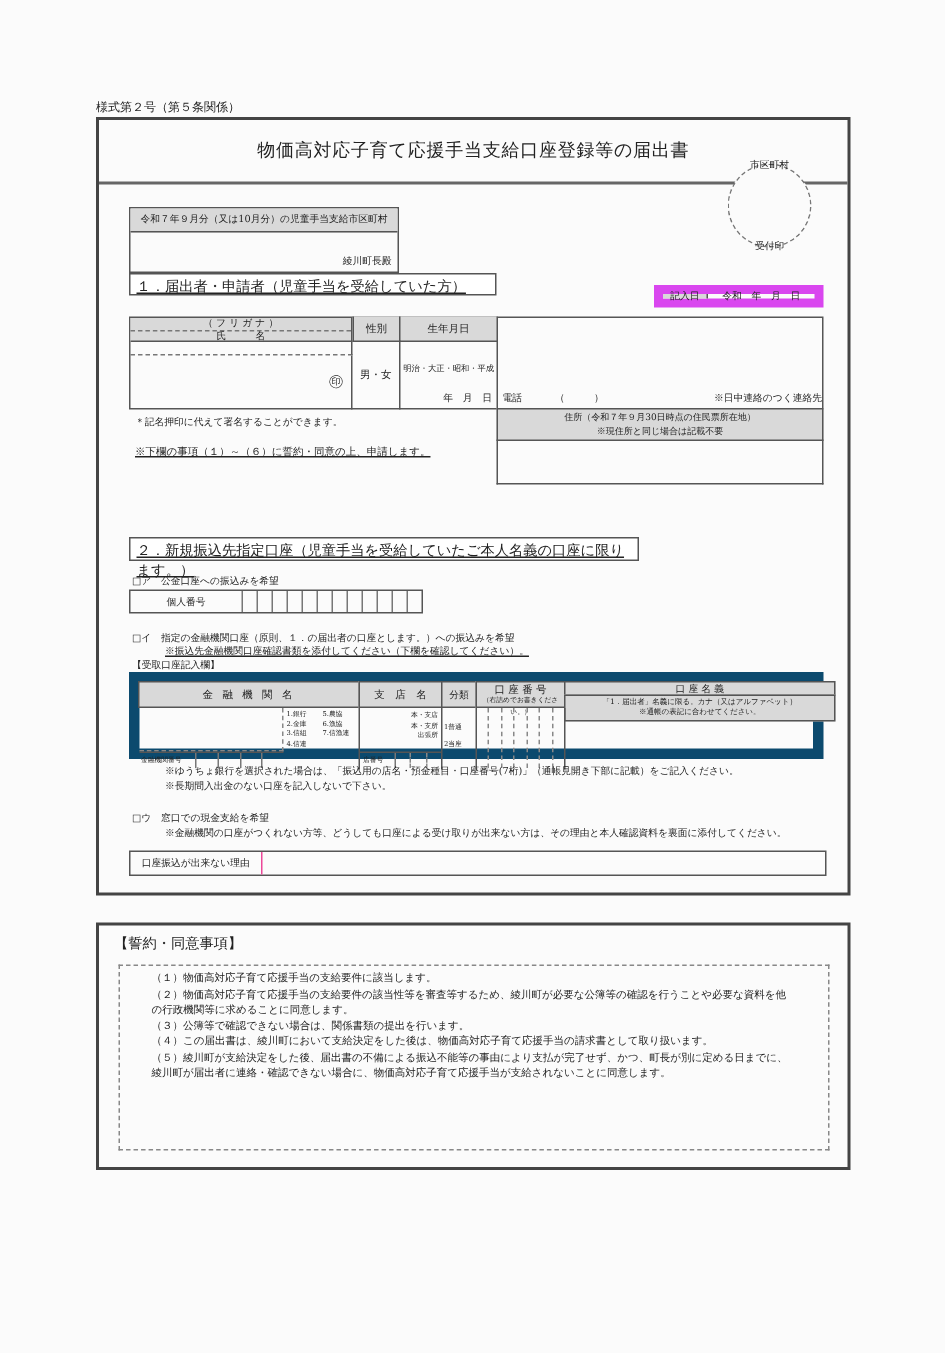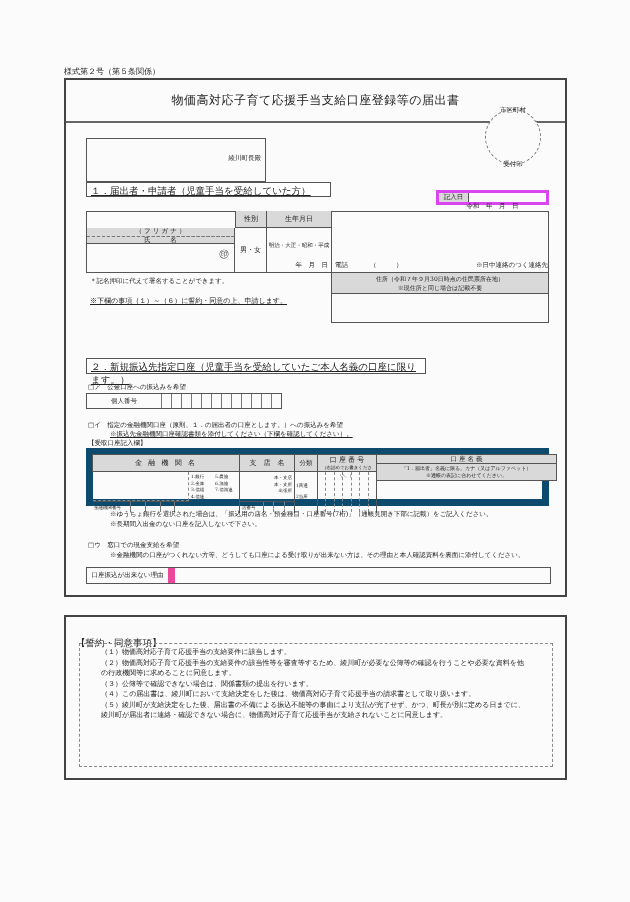--- a/index.html
+++ b/index.html
@@ -12,61 +12,62 @@
   .form-ref { left: 64px; top: 66px; font-size: 8px; }
   .main-frame { left: 64px; top: 78px; width: 503px; height: 519px; border: 2px solid #444; }
   .title-bar { left: 0; top: 0; width: 499px; height: 43px; border-bottom: 2px solid #666; display:flex; align-items:center; justify-content:center; font-size: 12px; letter-spacing: 0.5px; }
   .stamp { left: 419px; top: 29px; width: 56px; height: 56px; border: 1px dashed #777; border-radius: 50%; display:flex; flex-direction:column; align-items:center; justify-content:center; font-size: 6.5px; line-height: 10px; background:#fbfbfb;gap:44px; }
   .muni-box { left: 20px; top: 58px; width: 180px; height: 44px; border: 1px solid #555; font-size: 6.5px; }
   .muni-box .hdr { height: 16px; background: #d9d9d9; border-bottom: 1px solid #555; display:flex; align-items:center; justify-content:center; }
   .muni-box .body { height: 27px; position: relative; }
   .muni-box .body span { position:absolute; right: 4px; bottom: 3px; }
   .sec-title { border: 1px solid #555; font-size: 9.5px; padding: 2px 4px; text-decoration: underline; background:#fff; }
   .sec1 { left: 20px; top: 102px; width: 245px; height: 15px; text-decoration: underline; }
-  .datebox { left: 370px; top: 110px; width: 113px; height: 15px; border: 3px solid #d946ef; display:flex; font-size: 6.5px; flex-direction: column; }
+  .datebox { left: 370px; top: 110px; width: 113px; height: 15px; border: 6px solid #d946ef; display:flex; font-size: 6.5px; }
   .datebox .lbl { width: 30px; background:#d9d9d9; border-right:1px solid #555; display:flex; align-items:center; justify-content:center; }
   .datebox .val { flex:1; display:flex; align-items:center; justify-content:center; word-spacing: 6px; }
   .gray { background: #d9d9d9; }
   .cell { border: 1px solid #555; font-size: 7px; display:flex; align-items:center; justify-content:center; }
   .note { font-size: 7px; }
   .ul { text-decoration: underline; }
   .digits { display:flex; }
   .digits span { width: 10px; height: 100%; border-left: 1px solid #777; }
   .dashcol { border-left: 1px dashed #888; }
   .oath-frame { left: 64px; top: 615px; width: 503px; height: 165px; border: 2px solid #444; }
-  .oath-title { left: 10px; top: 20px; font-size: 9.5px; }
+  .oath-title { left: 10px; top: 6px; font-size: 9.5px; }
   .oath-box { left: 13px; top: 26px; width: 474px; height: 124px; border: 1px dashed #888; padding: 3px 21px; font-size: 7px; line-height: 10.5px; }
 </style>
 </head>
 <body>
 
 <div class="abs form-ref">様式第２号（第５条関係）</div>
 
 <div class="abs main-frame">
   <div class="abs title-bar">物価高対応子育て応援手当支給口座登録等の届出書</div>
 
   <div class="abs stamp">
     <span>市区町村</span>
     <span>受付印</span>
   </div>
 
   <div class="abs muni-box">
+    <div class="hdr">令和７年９月分（又は10月分）の児童手当支給市区町村</div>
     <div class="body">
         <span>綾川町長殿</span>
       </div>
   </div>
 
   <div class="abs sec-title sec1">１．届出者・申請者（児童手当を受給していた方）</div>
   <div class="abs datebox">
     <div class="lbl">記入日</div>
     <div class="val">令和　年　月　日</div>
   </div>
 
   <div class="abs" style="left:20px;top:131px;width:463px;height:62px;border:1px solid #555;">
-    <div class="abs gray" style="left:0;top:0;width:148px;height:16px;border-right:1px solid #555;border-bottom:1px solid #555;font-size:6.5px;text-align:center;line-height:7.5px;margin-top:16px;">
+    <div class="abs gray" style="left:0;top:0;width:148px;height:16px;border-right:1px solid #555;border-bottom:1px solid #555;font-size:6.5px;text-align:center;line-height:7.5px;">
       <div style="border-bottom:1px dashed #777;">（ フ リ ガ ナ ）</div>
       <div>氏　　　名</div>
     </div>
     <div class="abs cell gray" style="left:148px;top:-1px;width:32px;height:17px;border-top:none;">性別</div>
     <div class="abs cell gray" style="left:179px;top:-1px;width:66px;height:17px;border-top:none;">生年月日</div>
 
     <div class="abs" style="left:0;top:16px;width:148px;height:9px;border-bottom:1px dashed #777;border-right:1px solid #555;"></div>
     <div class="abs" style="left:0;top:25px;width:148px;height:36px;border-right:1px solid #555;">
       <span class="abs" style="right:5px;top:10px;font-size:10px;">㊞</span>
     </div>
@@ -183,21 +184,21 @@
     </div>
   </div>
 
   <div class="abs note" style="left:44px;top:430px;font-size:6.5px;">※ゆうちょ銀行を選択された場合は、「振込用の店名・預金種目・口座番号(7桁)」（通帳見開き下部に記載）をご記入ください。</div>
   <div class="abs note" style="left:44px;top:440px;font-size:6.5px;">※長期間入出金のない口座を記入しないで下さい。</div>
 
   <div class="abs note" style="left:22px;top:461px;font-size:6.5px;">□ウ　窓口での現金支給を希望</div>
   <div class="abs note" style="left:44px;top:471px;font-size:6.5px;">※金融機関の口座がつくれない方等、どうしても口座による受け取りが出来ない方は、その理由と本人確認資料を裏面に添付してください。</div>
 
   <div class="abs" style="left:20px;top:487px;width:465px;height:17px;border:1px solid #555;display:flex;font-size:6.5px;">
-    <div style="width:88px;border-right:7px solid #ec4899;display:flex;align-items:center;justify-content:center;">口座振込が出来ない理由</div>
+    <div style="width:88px;border-right:1px solid #ec4899;display:flex;align-items:center;justify-content:center;">口座振込が出来ない理由</div>
     <div style="flex:1;"></div>
   </div>
 </div>
 
 <div class="abs oath-frame">
   <div class="abs oath-title">【誓約・同意事項】</div>
   <div class="abs oath-box">
     <div>（１）物価高対応子育て応援手当の支給要件に該当します。</div>
     <div>（２）物価高対応子育て応援手当の支給要件の該当性等を審査等するため、綾川町が必要な公簿等の確認を行うことや必要な資料を他の行政機関等に求めることに同意します。</div>
     <div>（３）公簿等で確認できない場合は、関係書類の提出を行います。</div>

